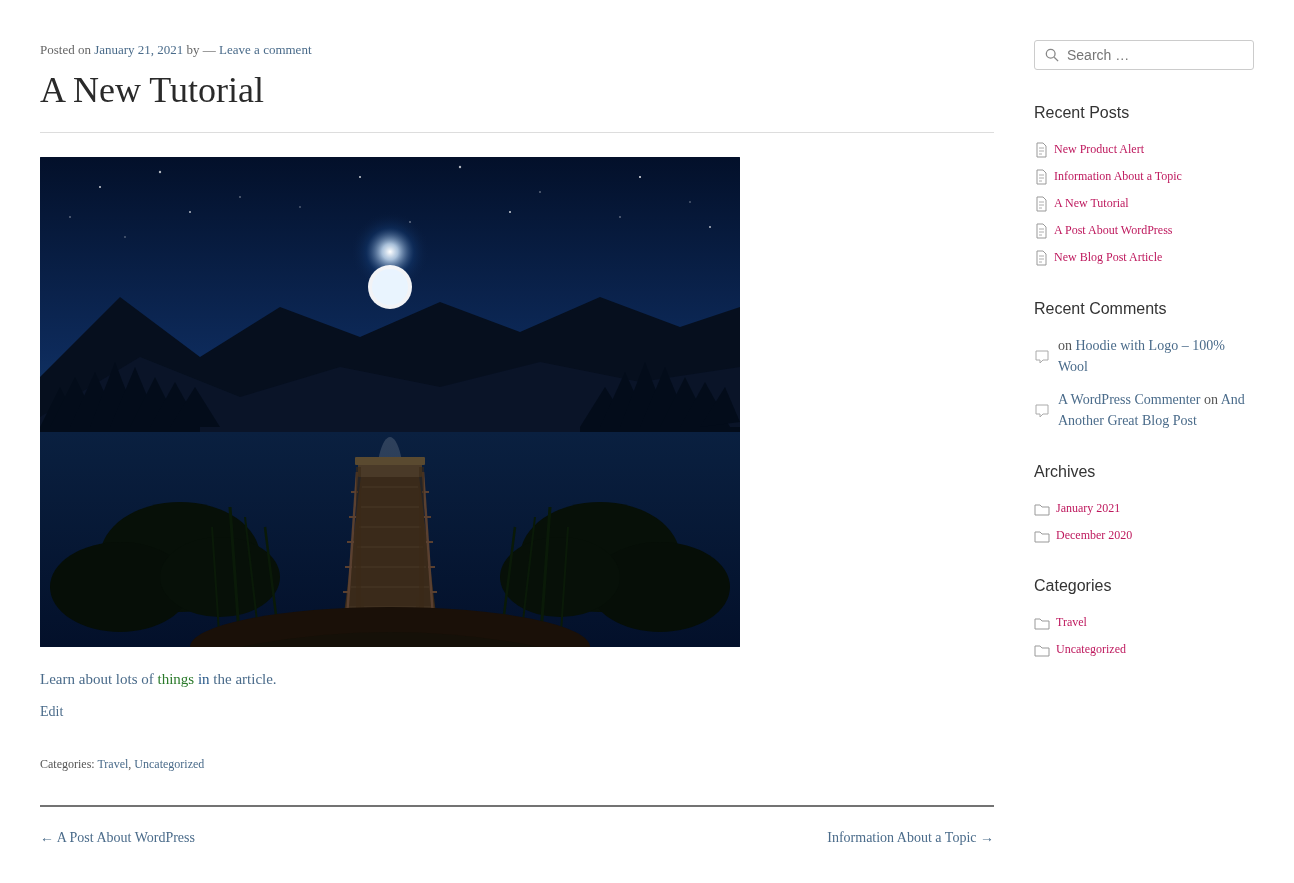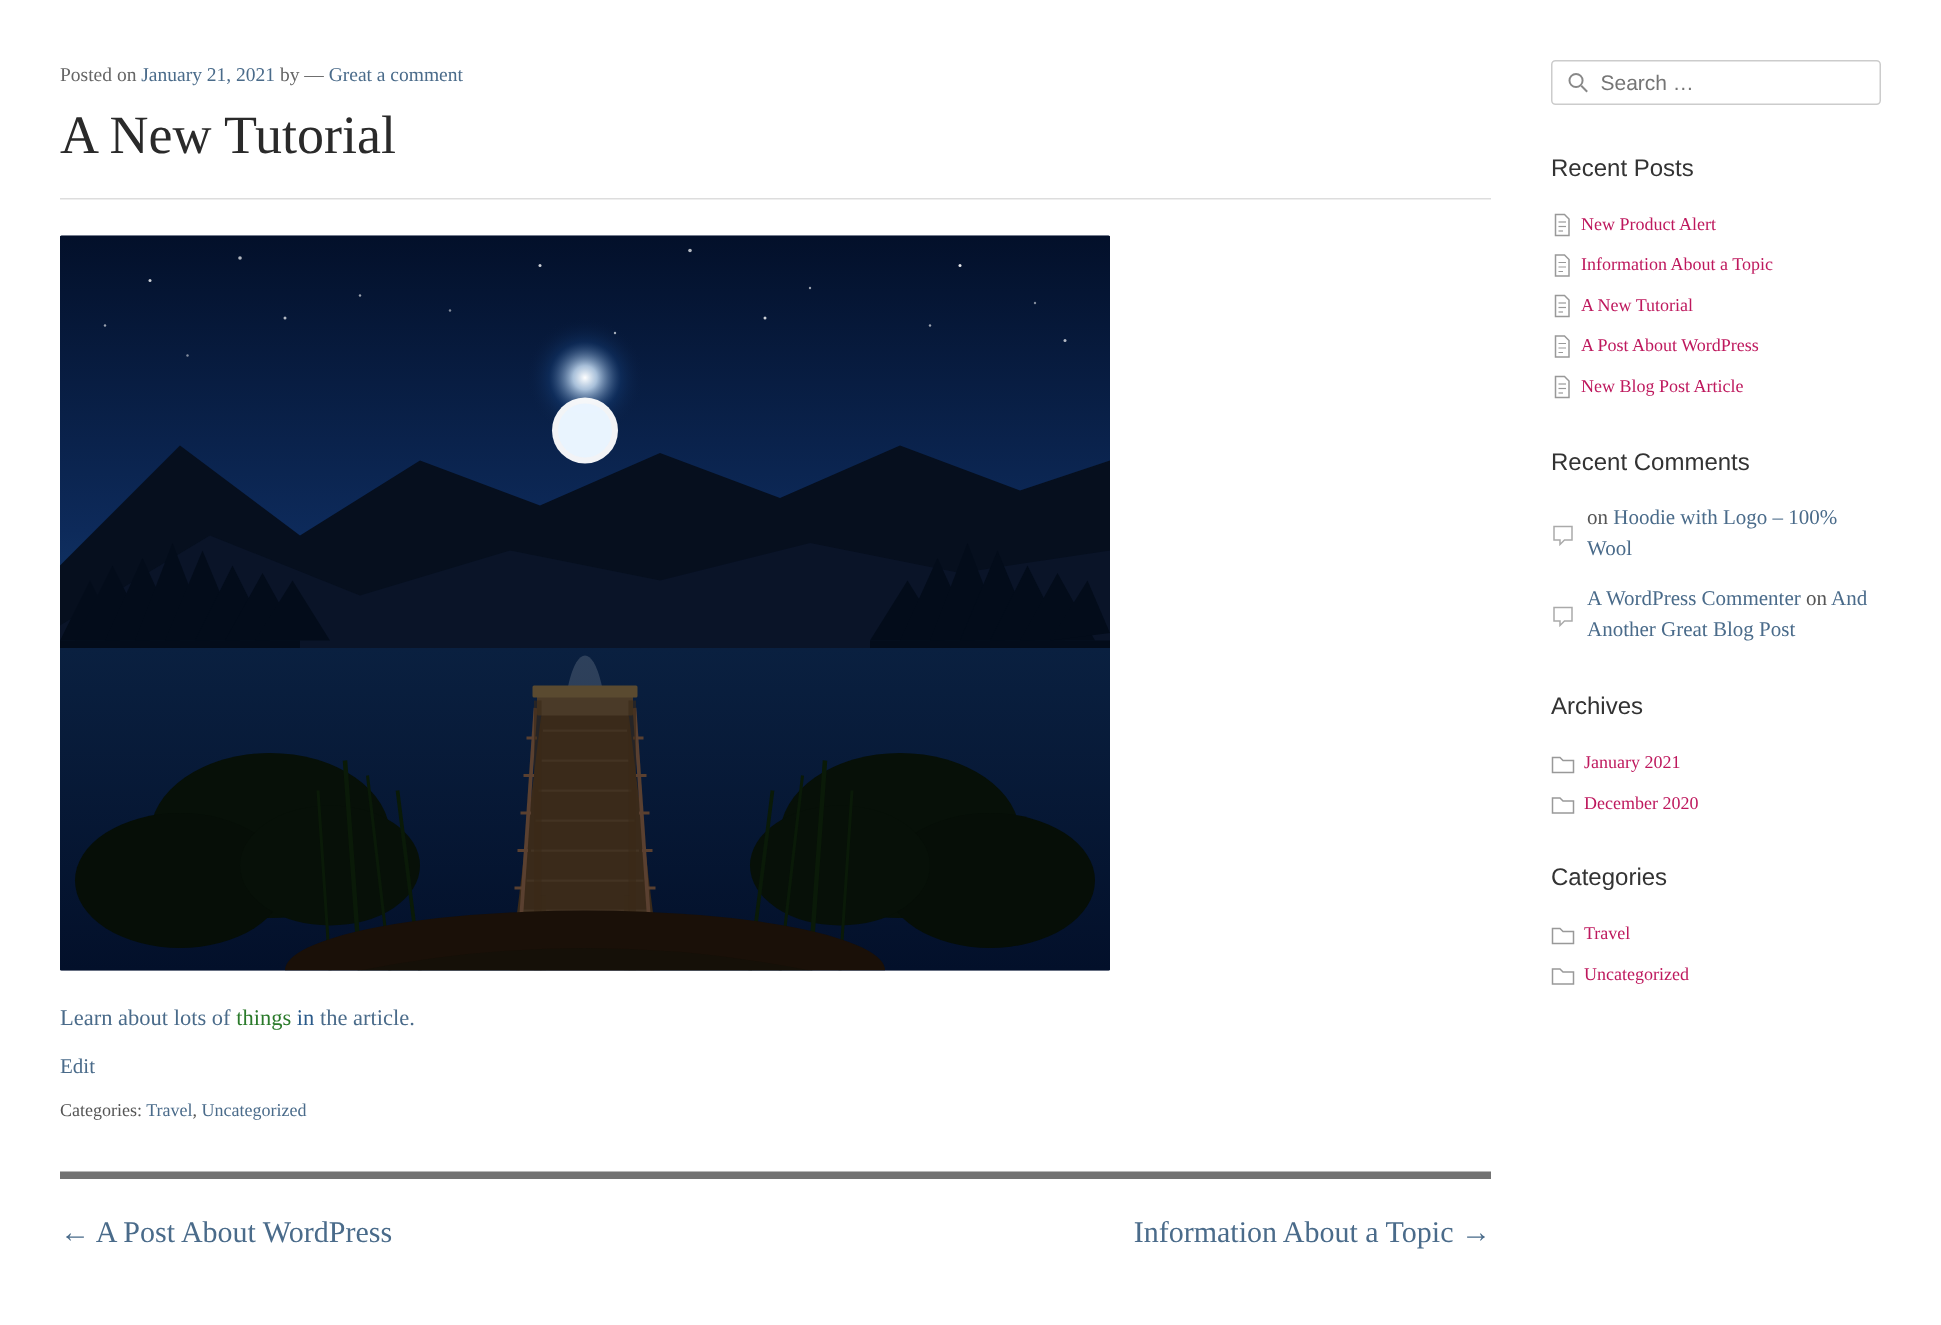--- a/index.html
+++ b/index.html
@@ -82,36 +82,36 @@
     .post-excerpt span.things {
       color: #2a7a2a;
     }
     .post-excerpt span.in {
       color: #2a5a8a;
     }
 
     .post-edit {
       font-size: 14px;
       color: #4a6b8a;
-      margin-bottom: 8px;
+      margin-bottom: 32px;
     }
 
     .post-categories {
       font-size: 12px;
       color: #555;
       margin-bottom: 30px;
     }
 
     .post-nav {
       display: flex;
       justify-content: space-between;
       align-items: center;
       padding-top: 20px;
-      border-top: 5px solid #737373;
-      font-size: 20px;
+      border-top: 2px solid #737373;
+      font-size: 14px;
     }
     .post-nav a {
       color: #4a6b8a;
     }
 
     
     .sidebar {
       width: 220px;
       flex-shrink: 0;
       padding-top: 10px;
@@ -213,21 +213,21 @@
 
 <div class="page-wrapper">
 
   <main class="main-content">
 
     <div class="post-meta">
       <span>Posted on</span>
       <a href="#">January 21, 2021</a>
       <span>by</span>
       <span>—</span>
-      <a href="#">Great a comment</a>
+      <a href="#">Leave a comment</a>
     </div>
 
     <h1 class="post-title">A New Tutorial</h1>
 
     <hr class="post-divider">
 
     <div class="post-image-wrapper">
       <div class="post-image">
         
         <svg viewBox="0 0 700 490" xmlns="http://www.w3.org/2000/svg">

